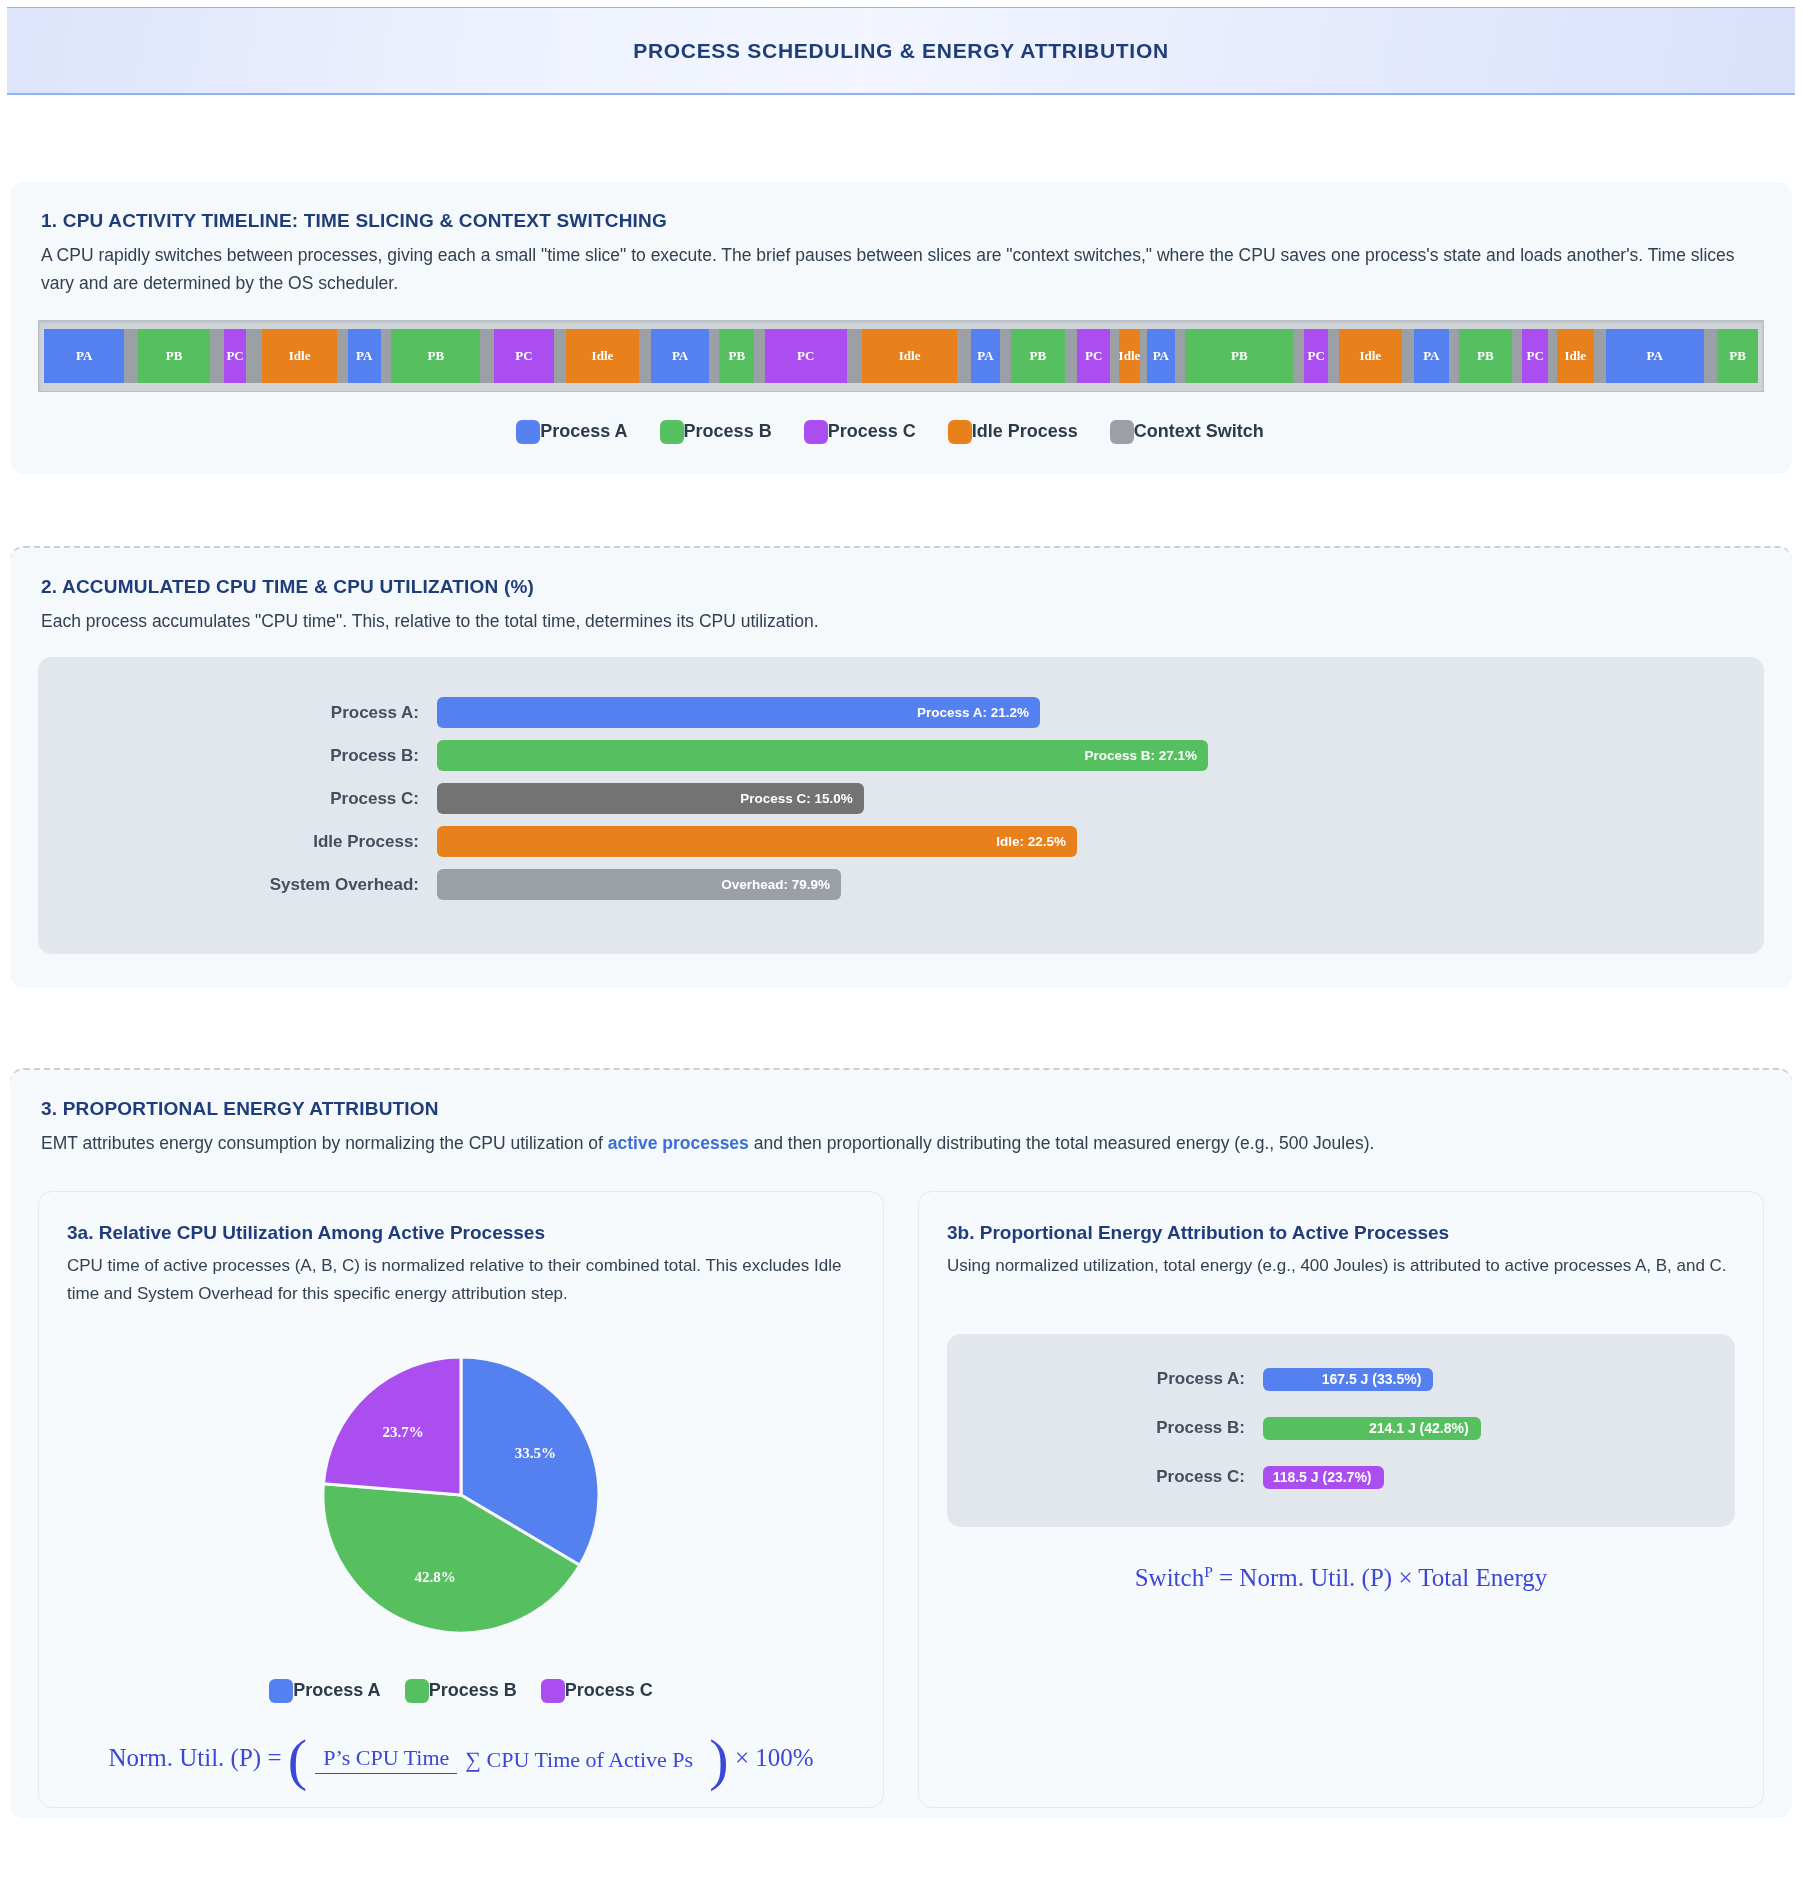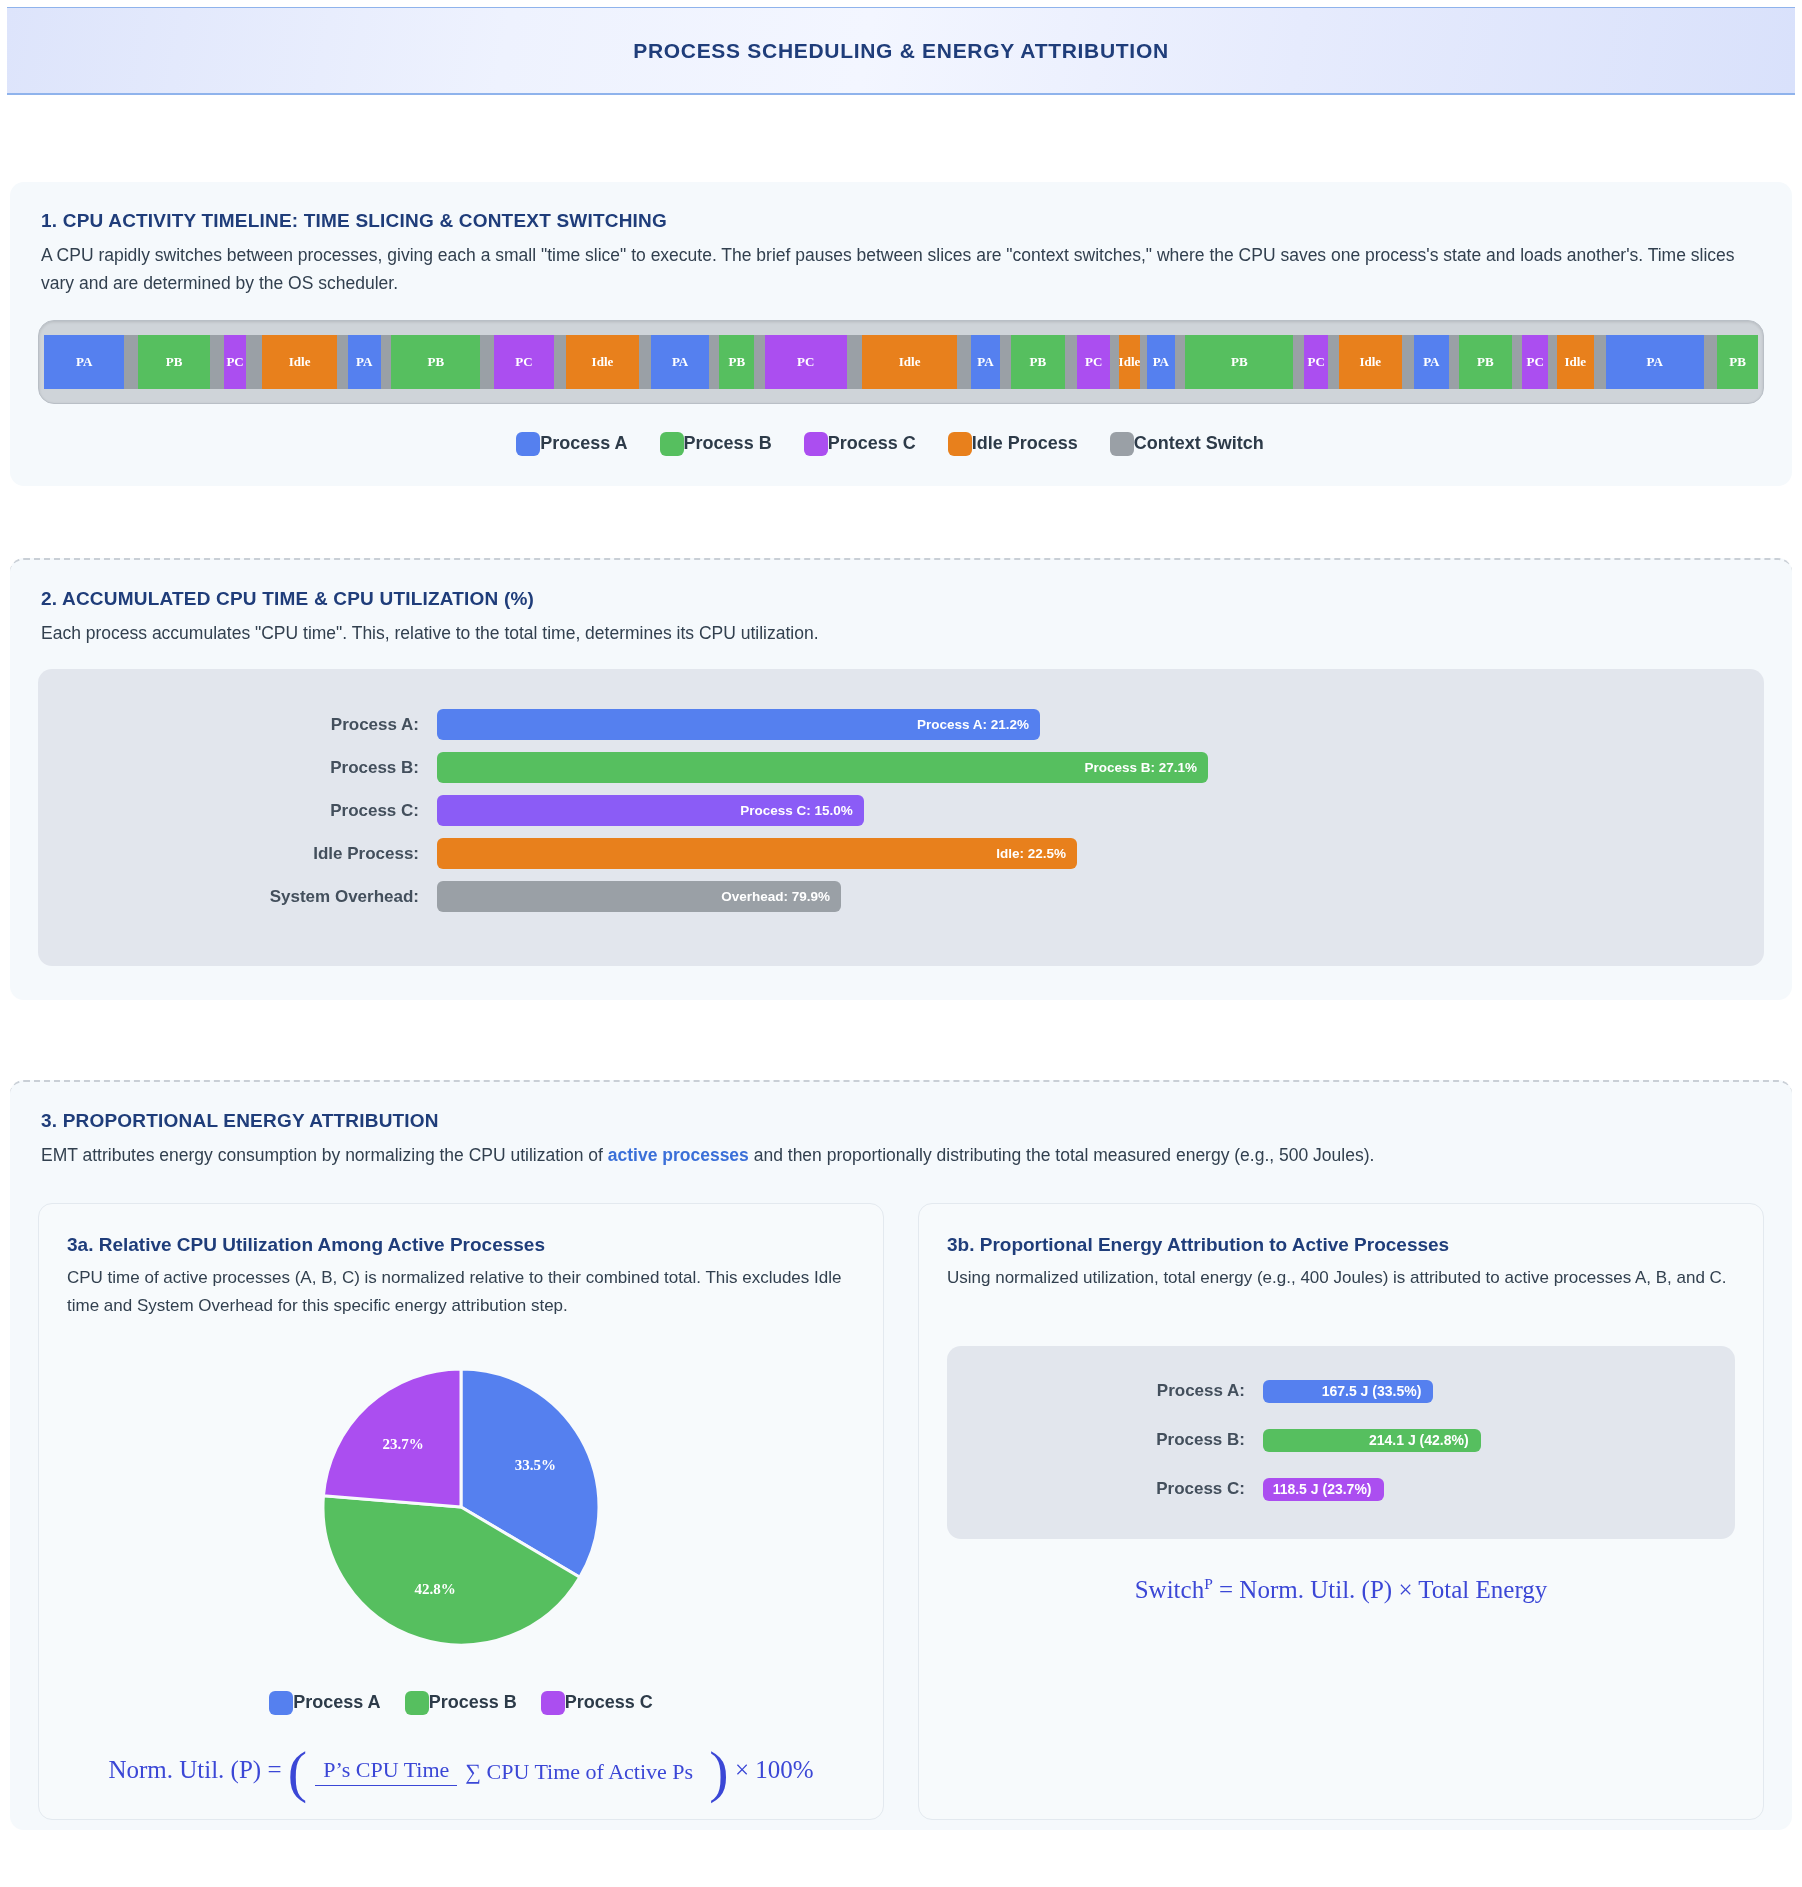--- a/index.html
+++ b/index.html
@@ -53,22 +53,22 @@
     margin: 0 0 4px 3px;
     max-width: 1745px;
   }
   .sec-desc .hl { color: #3a6fd8; font-weight: bold; }
 
   
   .timeline-wrap {
     margin-top: 22px;
     background: #cfd4d9;
     border: 1px solid #b9bfc6;
-    border-radius: 16px;
-    padding: 14px 5px;
+    border-radius: 0;
+    padding: 8px 5px;
     box-shadow: inset 0 1px 3px rgba(0,0,0,0.12);
   }
   .timeline {
     display: flex;
     height: 54px;
     align-items: stretch;
     overflow: hidden;
   }
   .seg {
     display: flex; align-items: center; justify-content: center;
@@ -283,21 +283,21 @@
         </div>
         <div class="bar-row">
           <div class="bar-label">Process B:</div>
           <div class="bar-track">
             <div class="bar-fill" style="width: 59.1683%; background: rgb(86, 191, 95);">Process B: 27.1%</div>
           </div>
         </div>
         <div class="bar-row">
           <div class="bar-label">Process C:</div>
           <div class="bar-track">
-            <div class="bar-fill" style="width: 32.75%; background: #8b5cf6; padding-left: 44px;">Process C: 15.0%</div>
+            <div class="bar-fill" style="width: 32.75%; background: #737373; padding-left: 44px;">Process C: 15.0%</div>
           </div>
         </div>
         <div class="bar-row">
           <div class="bar-label">Idle Process:</div>
           <div class="bar-track">
             <div class="bar-fill" style="width: 49.125%; background: rgb(232, 128, 28);">Idle: 22.5%</div>
           </div>
         </div>
         <div class="bar-row">
           <div class="bar-label">System Overhead:</div>

